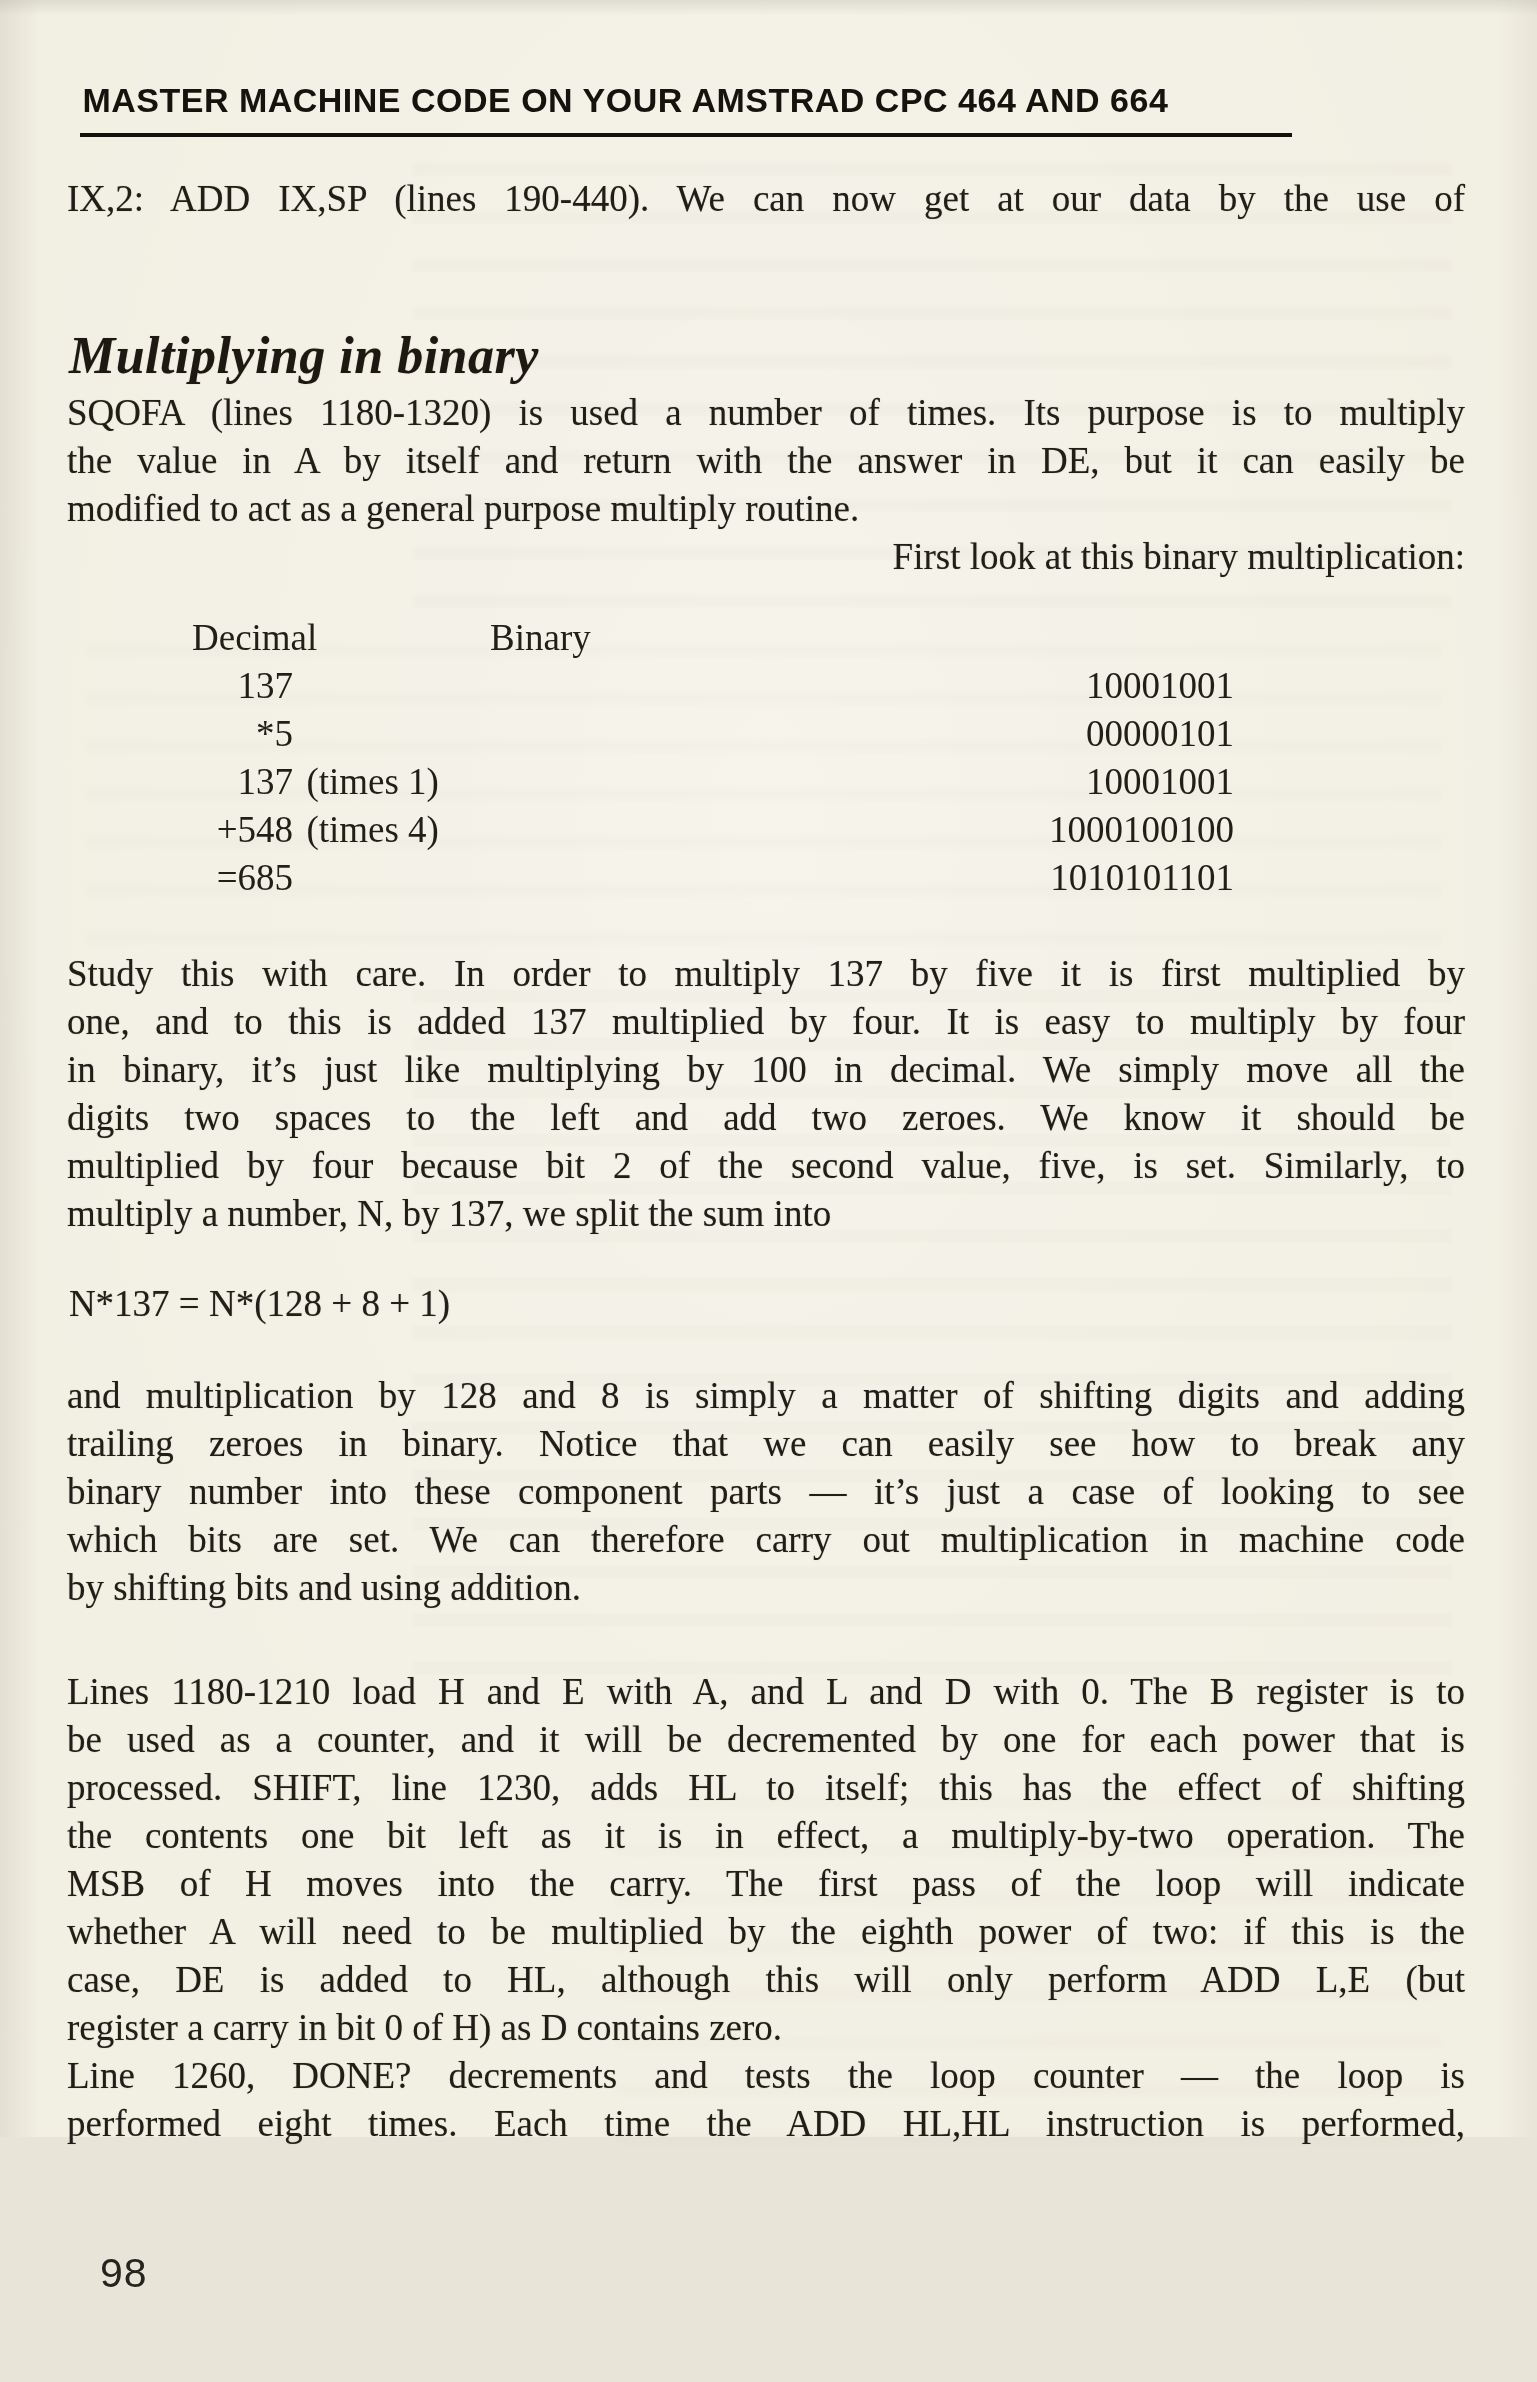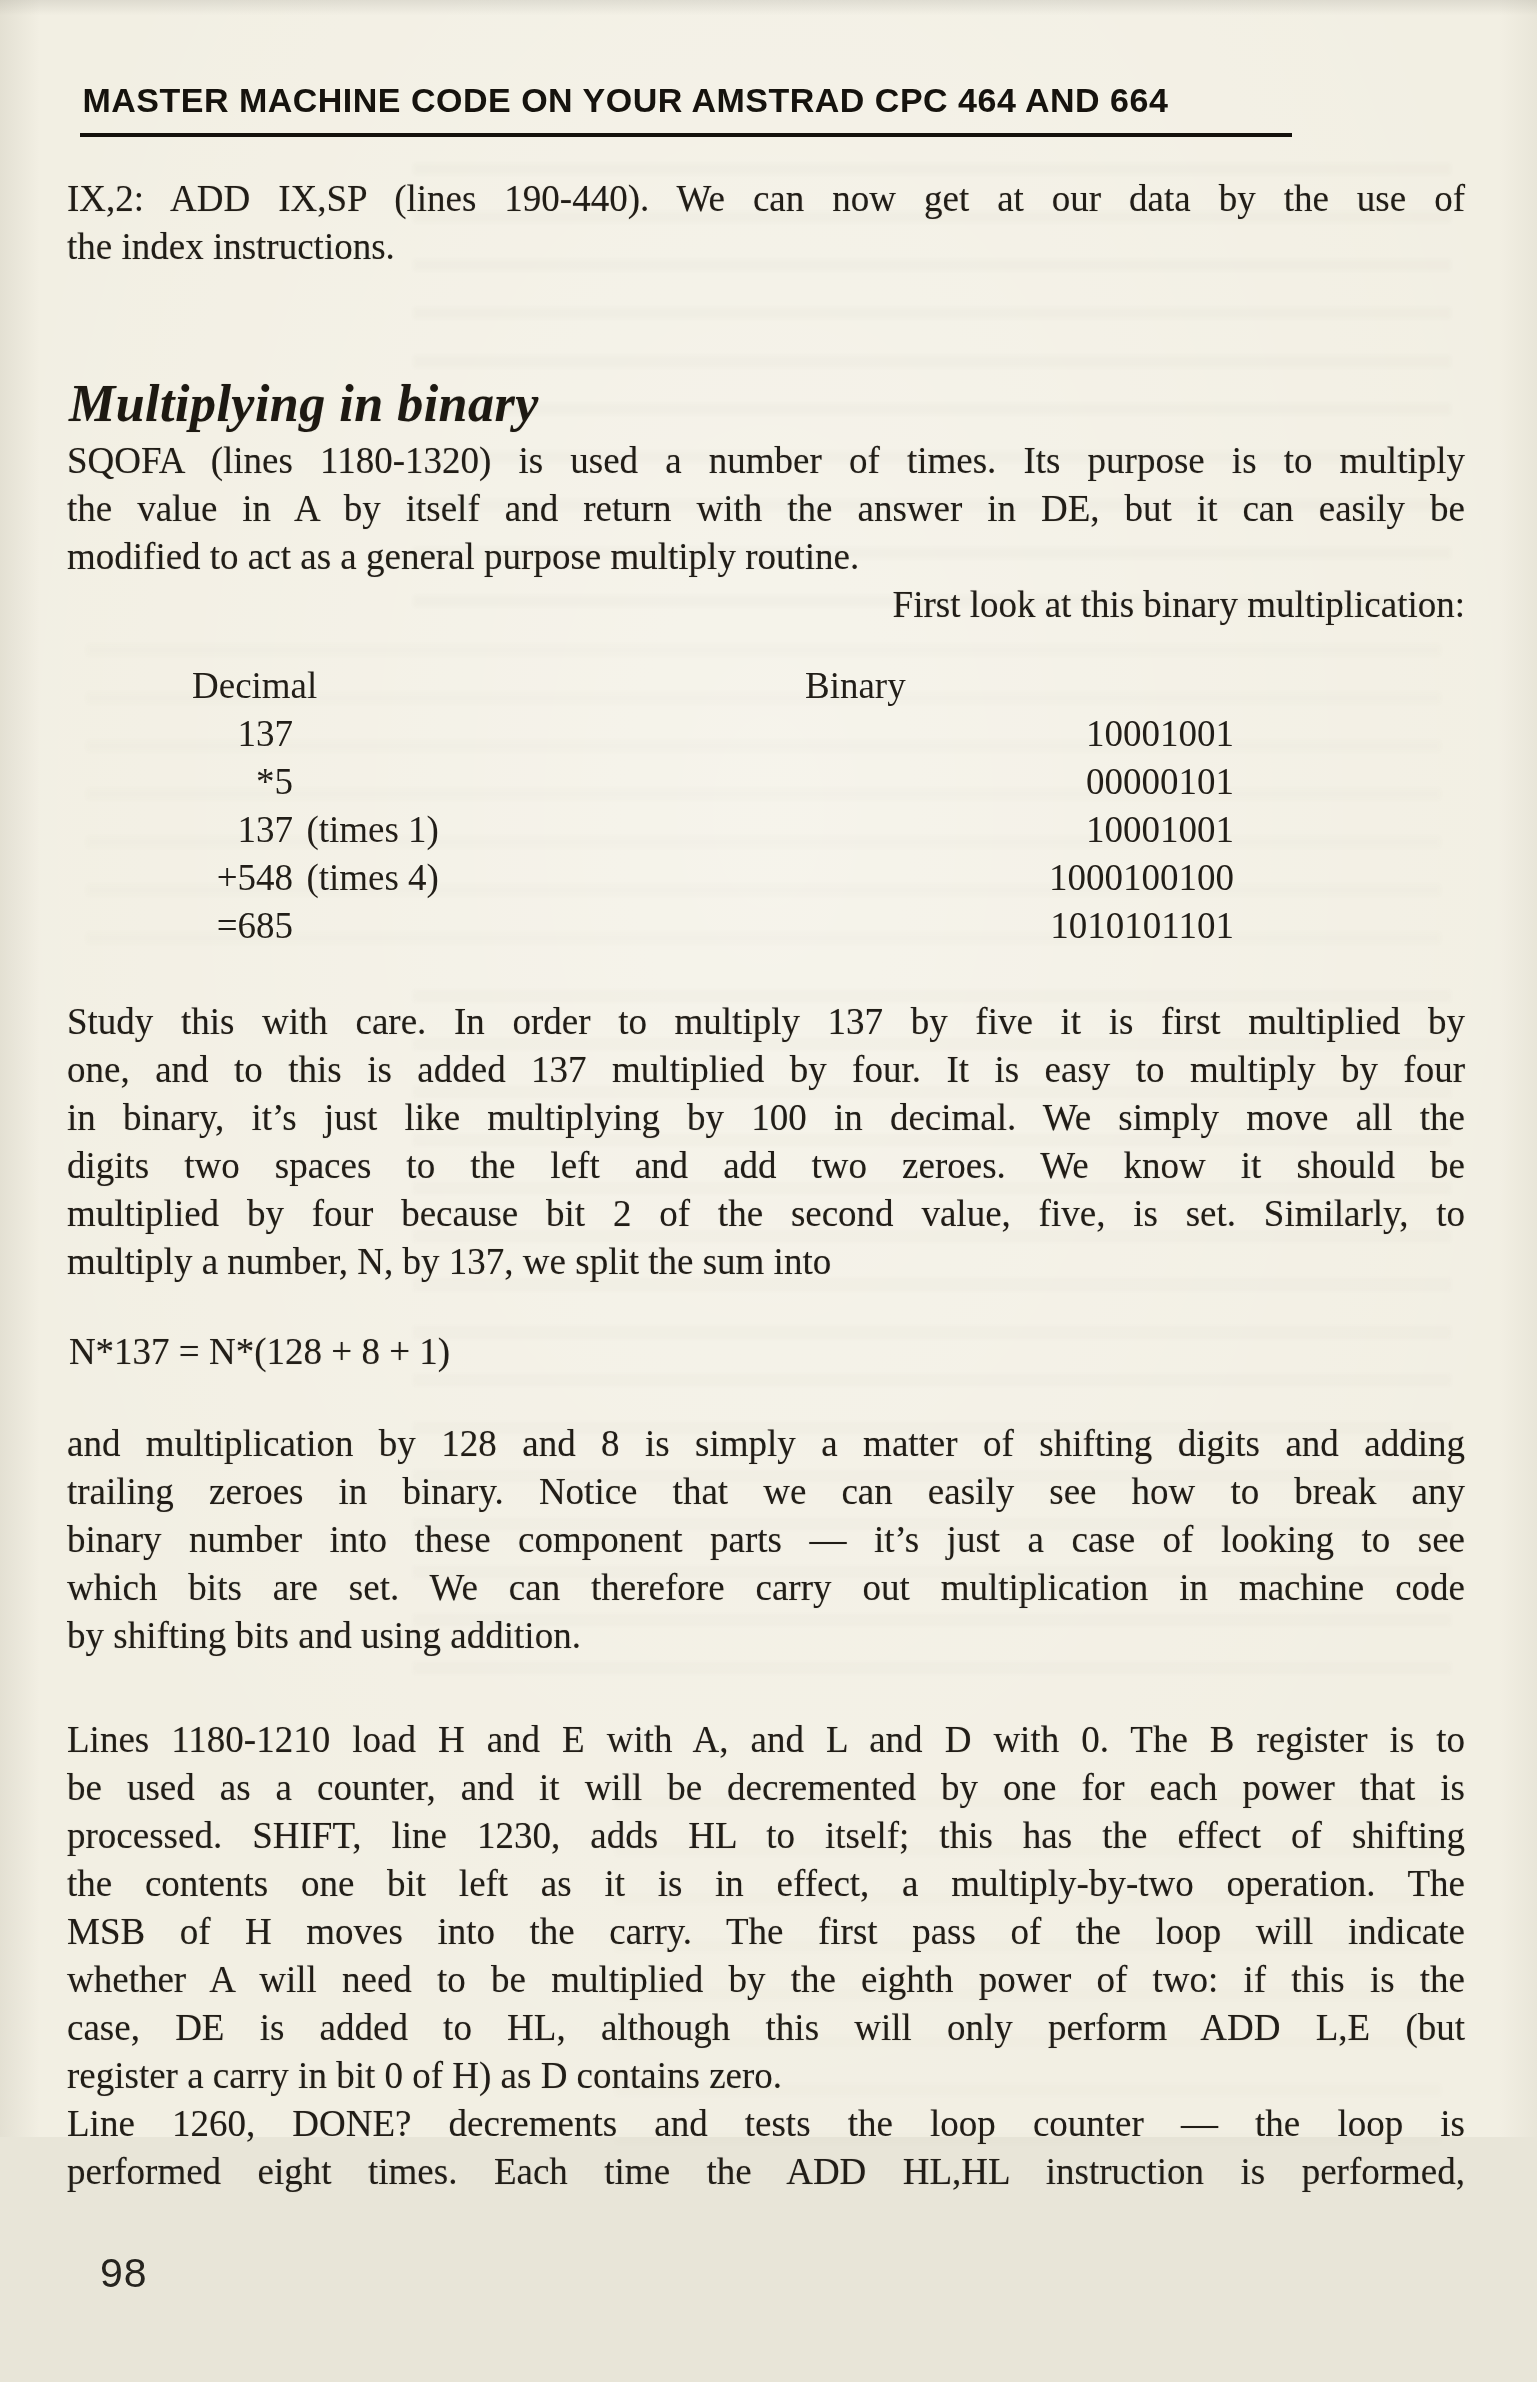--- a/index.html
+++ b/index.html
@@ -72,21 +72,21 @@
     margin-top: 35px;
     width: 1167px;
     font-size: 37px;
   }
   .t-row { display: flex; height: 48px; align-items: baseline; }
   .dec-cell { width: 423px; display: flex; }
   .dec-head { width: 423px; padding-left: 125px; box-sizing: border-box; }
   .dec-num { width: 226px; text-align: right; }
   .dec-annot { margin-left: 13.4px; white-space: nowrap; }
   .bin-cell { flex: 1; text-align: right; }
-  .bin-head { flex: 1; text-align: center; padding-right: 13.4px; }
+  .bin-head { flex: 1; text-align: left; padding-right: 13.4px; }
 
   #study-paragraph { margin-top: 46px; }
 
   .formula-line {
     margin: 42px 0 44px 1.9px;
     font-size: 37px; line-height: 48px;
     text-shadow: 0 0 1px rgba(33,29,23,0.35);
   }
 
   #lines-paragraph { margin-top: 56px; }
@@ -111,21 +111,20 @@
   <div class="ghost" id="ghost-c"></div>
   <div class="ghost" id="ghost-d"></div>
 
   <div class="content">
 
     <div class="running-head">MASTER MACHINE CODE ON YOUR AMSTRAD CPC 464 AND 664</div>
     <div class="head-rule"></div>
 
     <div class="bodytext" id="intro-paragraph">
         <div class="line">IX,2: ADD IX,SP (lines 190-440). We can now get at our data by the use of</div>
-        <div class="line last">the index instructions.</div>
       </div>
 
     <div class="section-heading">Multiplying in binary</div>
 
     <div class="bodytext">
         <div class="line">SQOFA (lines 1180-1320) is used a number of times. Its purpose is to multiply</div>
         <div class="line">the value in A by itself and return with the answer in DE, but it can easily be</div>
         <div class="line last">modified to act as a general purpose multiply routine.</div>
       </div>
 

